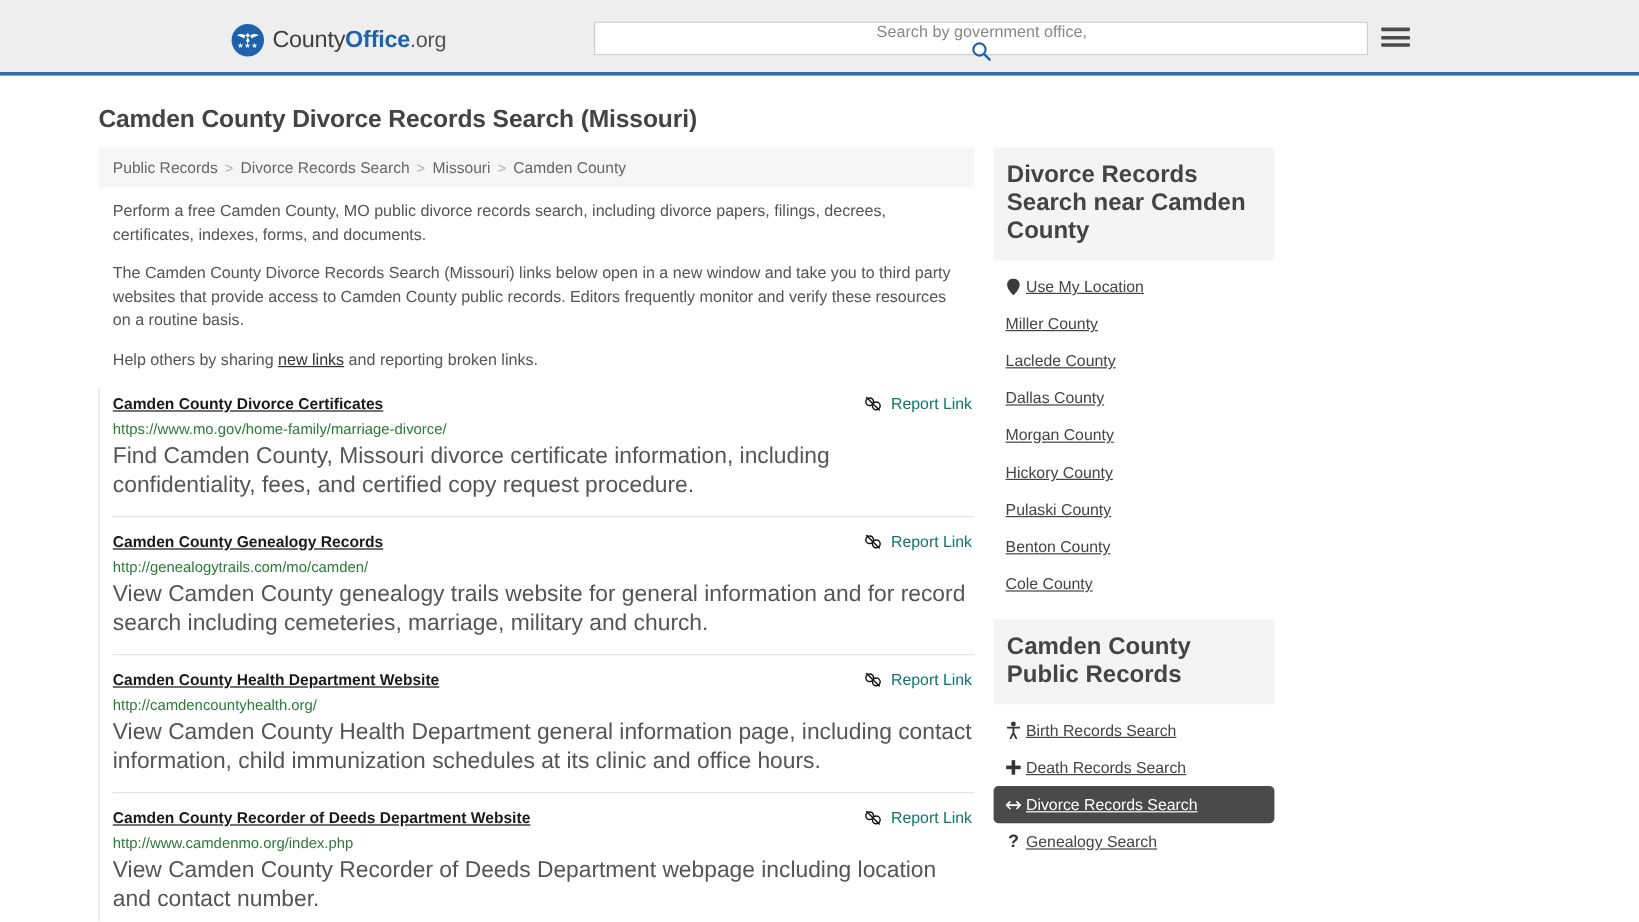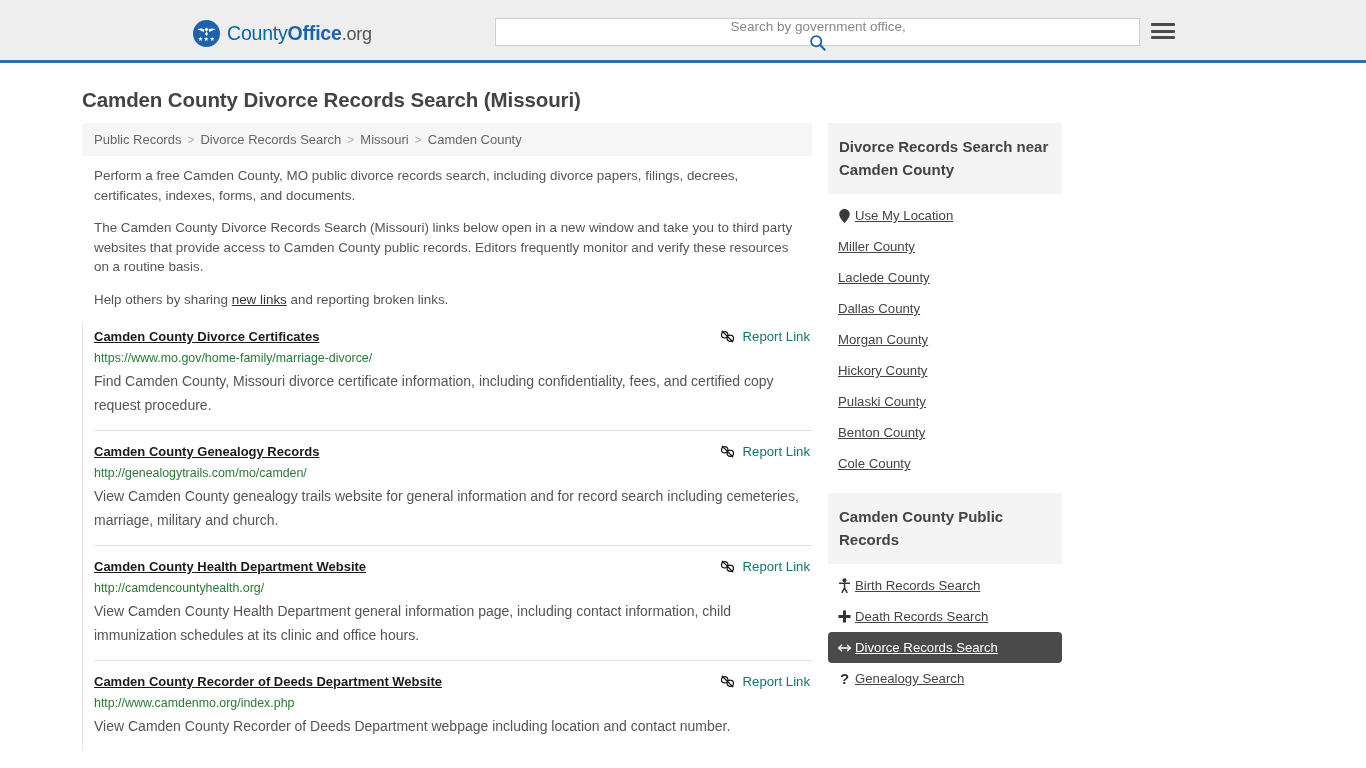--- a/index.html
+++ b/index.html
@@ -56,21 +56,21 @@
     line-height: 6px;
     margin-top: -1px;
   }
   .brand-text {
     font-size: 19.5px;
     color: #333333;
     letter-spacing: -0.2px;
     white-space: nowrap;
   }
   .brand-text .b-office { color: #1d62ab; font-weight: bold; }
-  .brand-text .b-county { color: #0369a1; }
+  .brand-text .b-county { color: #404040; }
   .brand-text .b-org { color: #555555; font-size: 18px; }
 
   .search-wrap {
     position: absolute;
     left: 495px;
     top: 18px;
     width: 645px;
     height: 28px;
     background: #ffffff;
     border: 1px solid #cfcfcf;
@@ -213,31 +213,31 @@
   .result-url {
     margin-top: 4px;
     font-size: 12.4px;
     color: #2a7a35;
     line-height: 17px;
     word-break: break-all;
     cursor: pointer;
   }
   .result-desc {
     margin-top: 2px;
-    font-size: 14px;
+    font-size: 19px;
     line-height: 24px;
     color: #555555;
   }
 
   
   .panel { margin-bottom: 14px; }
   .panel-head {
     background: #f4f4f4;
     padding: 12px 11px 13px 11px;
-    font-size: 15px;
+    font-size: 20px;
     font-weight: bold;
     line-height: 23px;
     color: #444444;
   }
   .panel-body { padding-top: 6px; }
   .side-link {
     display: flex;
     align-items: center;
     gap: 4px;
     padding: 8px 10px;

